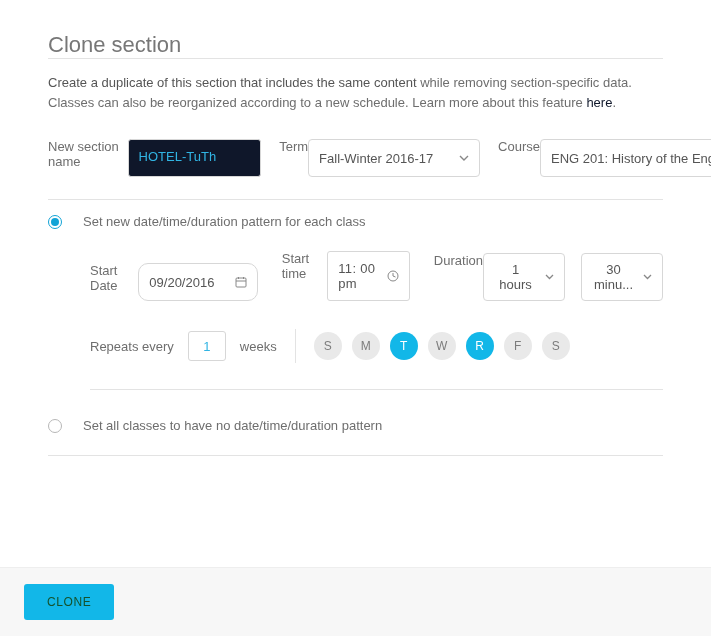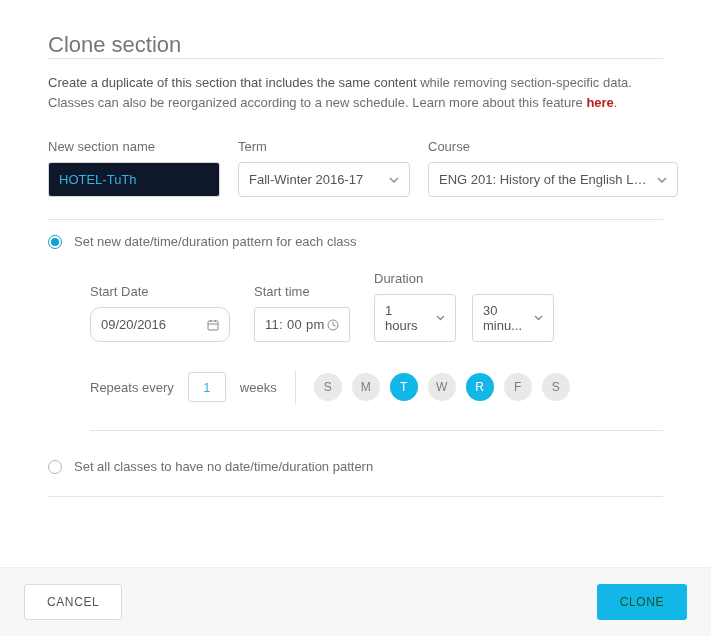--- a/index.html
+++ b/index.html
@@ -15,23 +15,23 @@
   .content { padding: 32px 48px 0 48px; }
   h1 {
     font-size: 22px;
     font-weight: 300;
     color: #777;
     margin-bottom: 0;
   }
   .rule { border: none; border-top: 1px solid #e3e3e3; margin: 0 0 14px 0; }
   .desc { line-height: 1.55; font-size: 13px; color: #6e6e6e; margin-bottom: 26px; }
   .desc .strong { color: #555; }
-  .desc a { color: #b91c1c; text-decoration: none; font-weight: bold; }
+  .desc a { color: #0f172a; text-decoration: none; }
   .row { display: flex; gap: 18px; margin-bottom: 22px; }
-  .field { display: flex; flex-direction: column; }
+  .field { display: flex; flex-direction: row; }
   .field-label { font-size: 13px; color: #6e6e6e; margin-bottom: 8px; }
   .text-input {
     border: 1px solid #d7d7d7;
     border-radius: 3px;
     padding: 9px 10px;
     font-size: 13px;
     color: #31b4e3;
     width: 172px;
     background: #0f172a;
   }
@@ -42,24 +42,24 @@
     font-size: 13px;
     color: #555;
     background: #fff;
     display: flex;
     align-items: center;
     justify-content: space-between;
     cursor: pointer;
   }
   .select.term { width: 172px; }
   .select.course { width: 250px; }
-  .select.small { width: 82px; padding: 8px 10px; }
+  .select.small { width: 82px; padding: 8px 10px; text-align: center; }
   .chev { margin-left: 8px; flex-shrink: 0; }
   .chev svg { display: block; }
-  .radio-row { display: flex; align-items: center; gap: 12px; margin: 4px 0 22px 0; }
+  .radio-row { display: flex; align-items: center; gap: 21px; margin: 4px 0 22px 0; }
   .radio {
     width: 14px; height: 14px; border-radius: 50%;
     border: 1px solid #b7b7b7; display: flex; align-items: center; justify-content: center;
     flex-shrink: 0;
     cursor: pointer;
   }
   .radio.checked { border-color: #12a3d6; }
   .radio .dot { width: 8px; height: 8px; border-radius: 50%; background: #12a3d6; }
   .radio-label { font-size: 13px; color: #6e6e6e; }
   .sub { padding-left: 42px; }
@@ -228,15 +228,14 @@
 
   <div class="radio-row" style="margin-top:0;">
     <span class="radio"></span>
     <span class="radio-label">Set all classes to have no date/time/duration pattern</span>
   </div>
 
   <hr class="rule" style="margin-top:6px;">
 </div>
 
 <div class="footer">
-  <div class="btn cancel">CANCEL</div>
   <div class="btn primary">CLONE</div>
 </div>
 
 </body></html>

